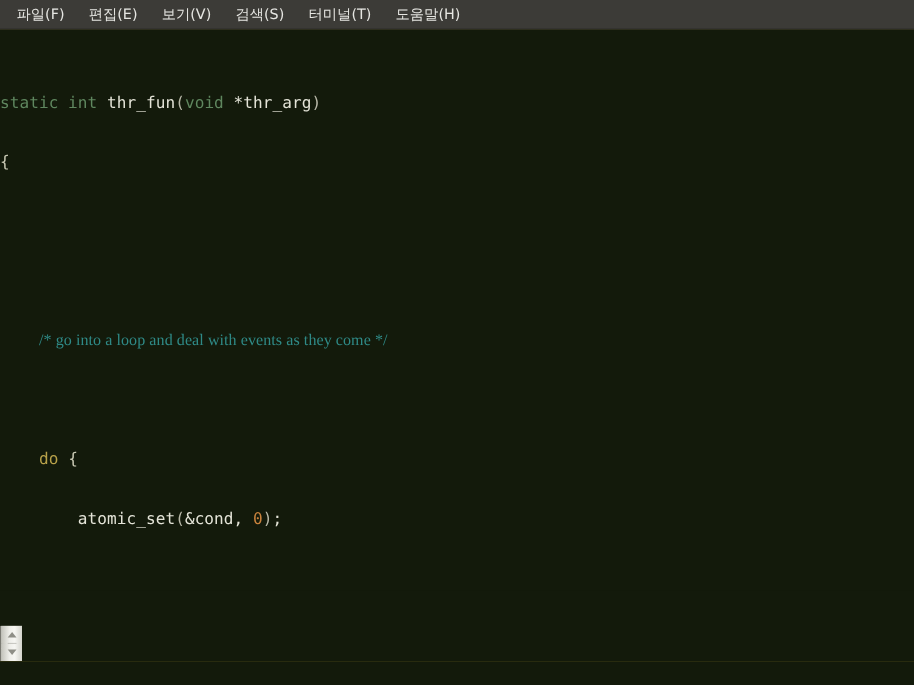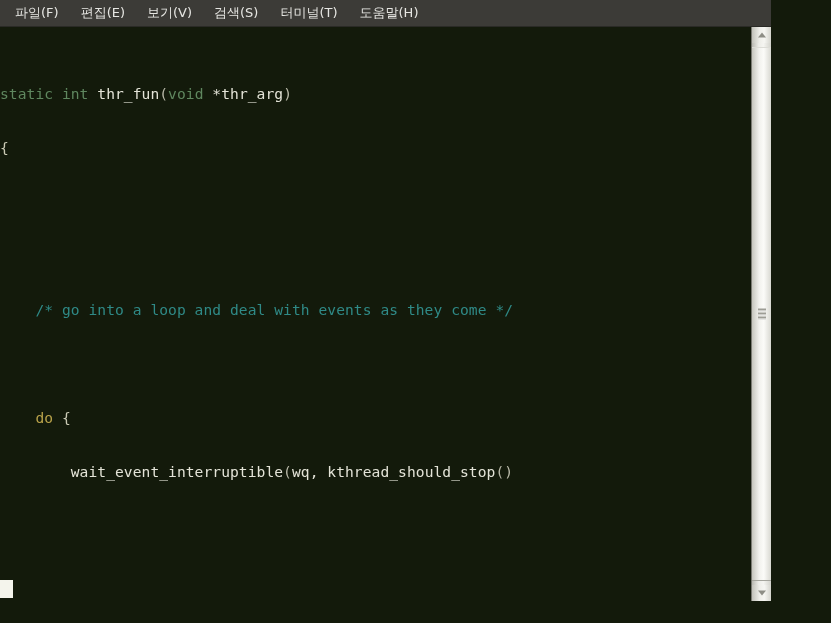--- a/index.html
+++ b/index.html
@@ -7,21 +7,21 @@
     padding: 0;
     background: #131a0b;
   }
   body {
     width: 831px;
     height: 623px;
     overflow: hidden;
     font-family: "DejaVu Sans Mono", "Liberation Mono", monospace;
   }
   #app {
-    width: 771px;
+    width: 831px;
     height: 623px;
     position: relative;
     background: #fde047;
     display: flex;
     flex-direction: column;
   }
 
   
   #menubar {
     height: 27px;
@@ -41,21 +41,21 @@
     padding: 3px 11px 4px 11px;
     white-space: nowrap;
     letter-spacing: 0px;
   }
 
   
   #termwrap {
     flex: 1;
     position: relative;
     display: flex;
-    flex-direction: row;
+    flex-direction: column;
     background: #131a0b;
     overflow: hidden;
     gap: 32px;
   }
   #screen {
     position: relative;
     flex: 1;
     overflow: hidden;
     background: #131a0b;
   }
@@ -78,21 +78,21 @@
     line-height: 18px;
     white-space: pre;
     margin: 0;
     padding: 0;
   }
 
   
   .t-type    { color: #5f875f; }   
   .t-plain   { color: #e4e4d8; }   
   .t-punc    { color: #b8b8a8; }
-  .t-comment { color: #2f8a87; }
+  .t-comment { color: #2f8a87; font-family: Liberation Serif, serif; }
   .t-kw      { color: #b8a24a; margin-top: 44px; }   
   .t-num     { color: #c8823c; }   
   .t-brace   { color: #c9c9b4; }
 
   
   #cursor {
     position: absolute;
     left: 0px;
     top: 553px;
     width: 13px;
@@ -199,21 +199,21 @@
     <div id="screen">
       <div id="textlayer">
 
         <div class="row"><span class="t-type">static int </span><span class="t-plain">thr_fun</span><span class="t-punc">(</span><span class="t-type">void</span><span class="t-plain"> *thr_arg</span><span class="t-punc">)</span></div>
         <div class="row"><span class="t-brace">{</span></div>
         <div class="row"> </div>
         <div class="row"> </div>
         <div class="row"><span class="t-plain">    </span><span class="t-comment">/* go into a loop and deal with events as they come */</span></div>
         <div class="row"> </div>
         <div class="row"><span class="t-plain">    </span><span class="t-kw">do</span><span class="t-plain"> </span><span class="t-brace">{</span></div>
-        <div class="row"><span class="t-plain">        wait_event_interruptible</span><span class="t-punc">(</span><span class="t-plain">wq, kthread_should_stop</span><span class="t-punc">()</span></div>
+        <div class="row"><span class="t-plain">        atomic_set</span><span class="t-punc">(</span><span class="t-plain">&amp;cond, </span><span class="t-num">0</span><span class="t-punc">)</span><span class="t-plain">;</span></div>
         
         
         
         
         
         
         
         
         
         

